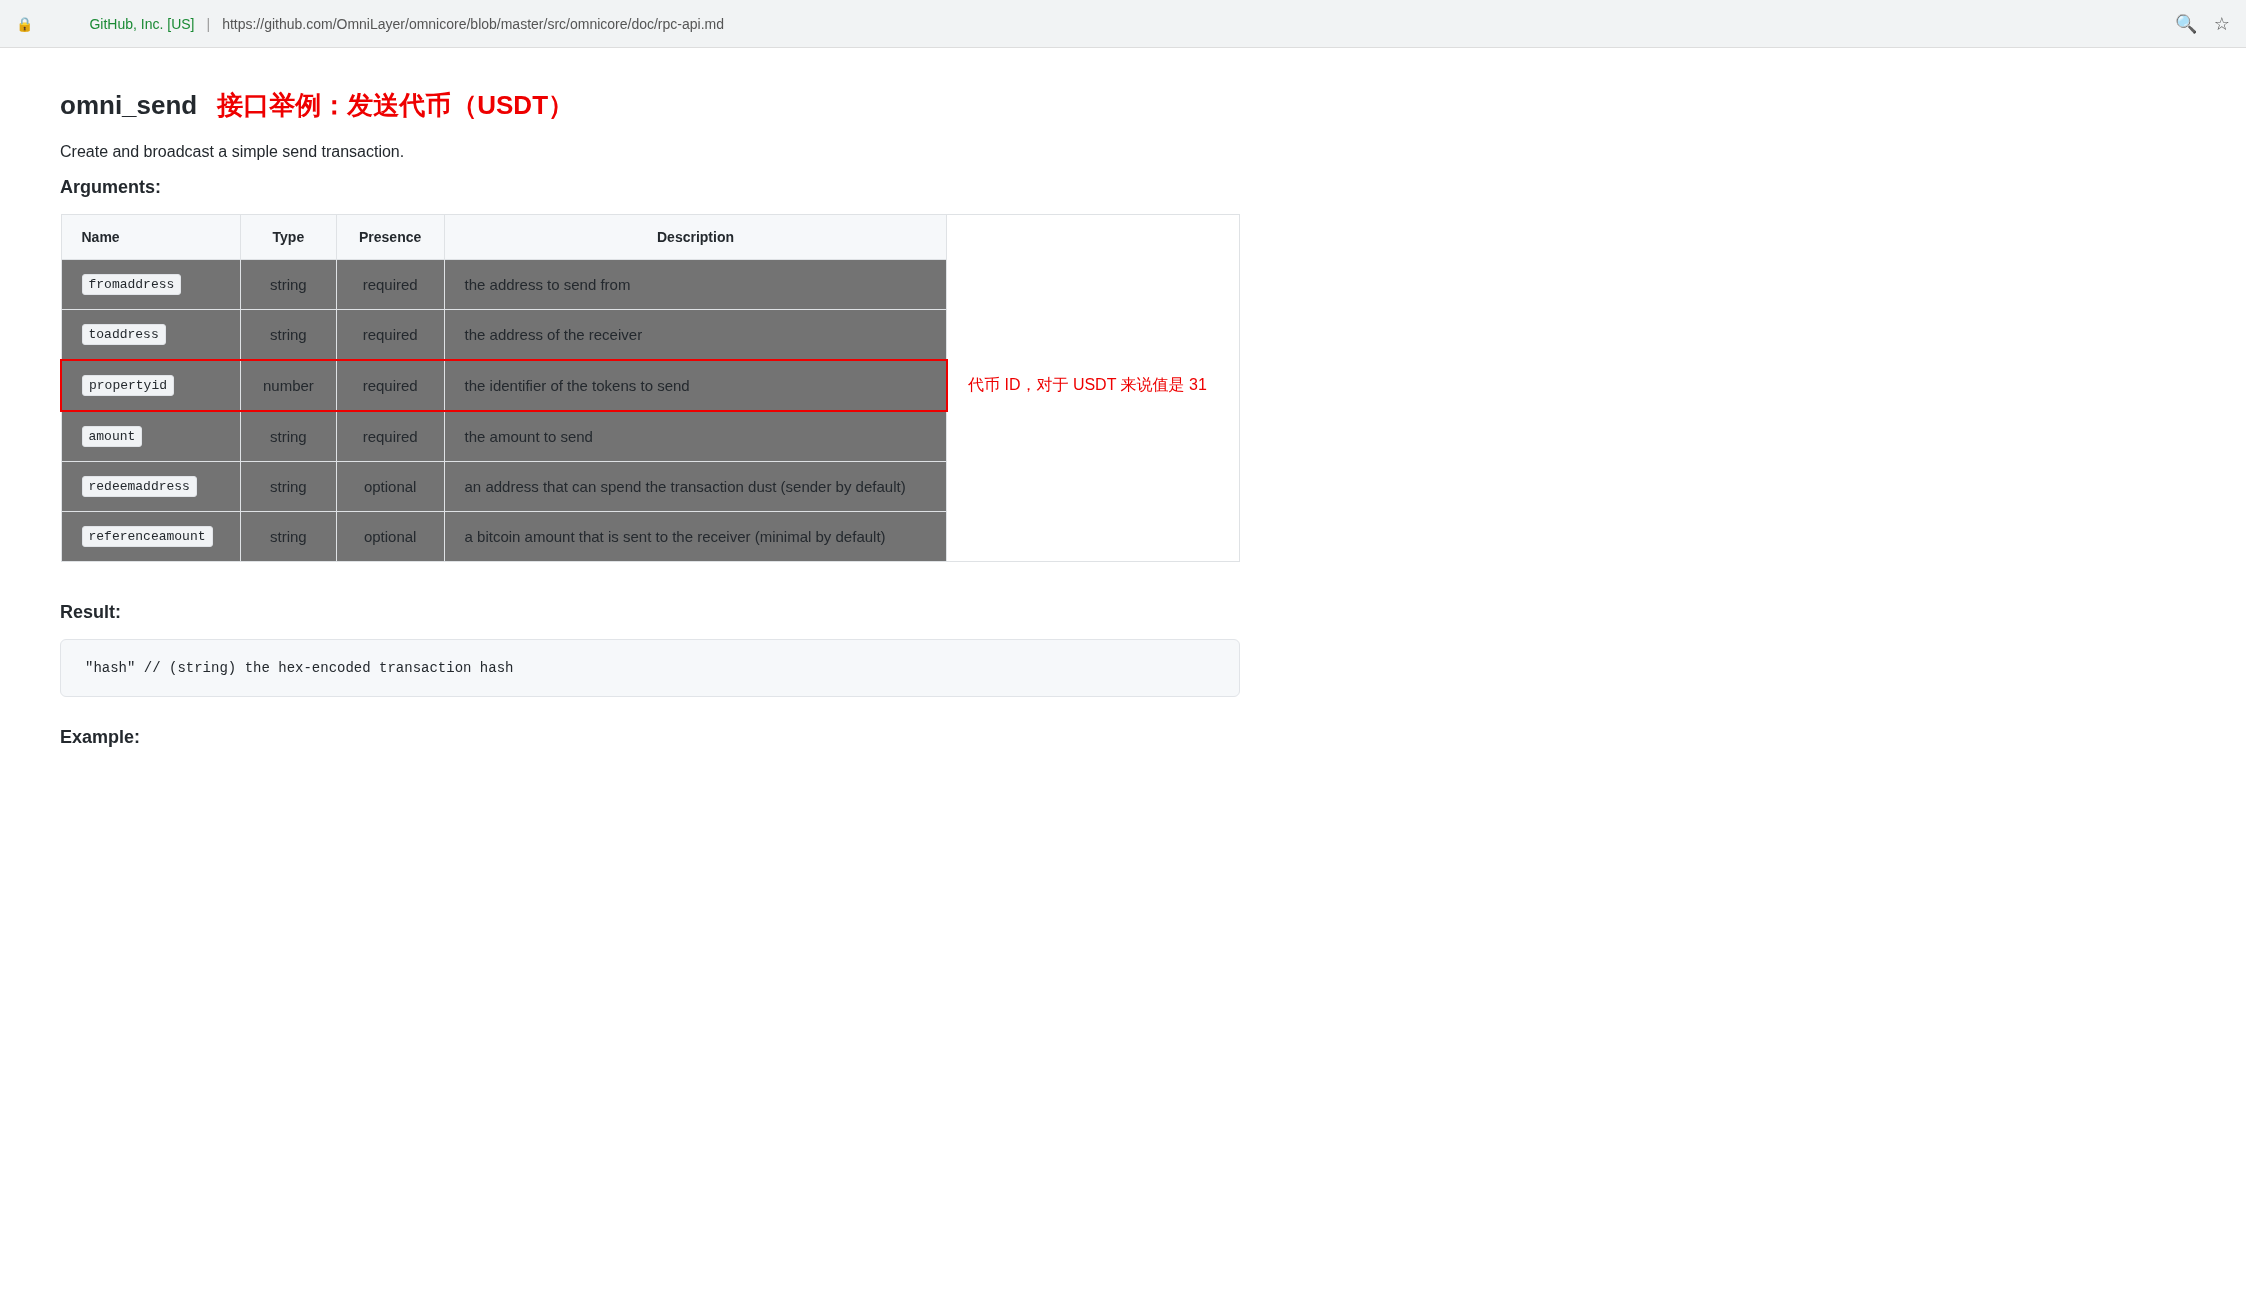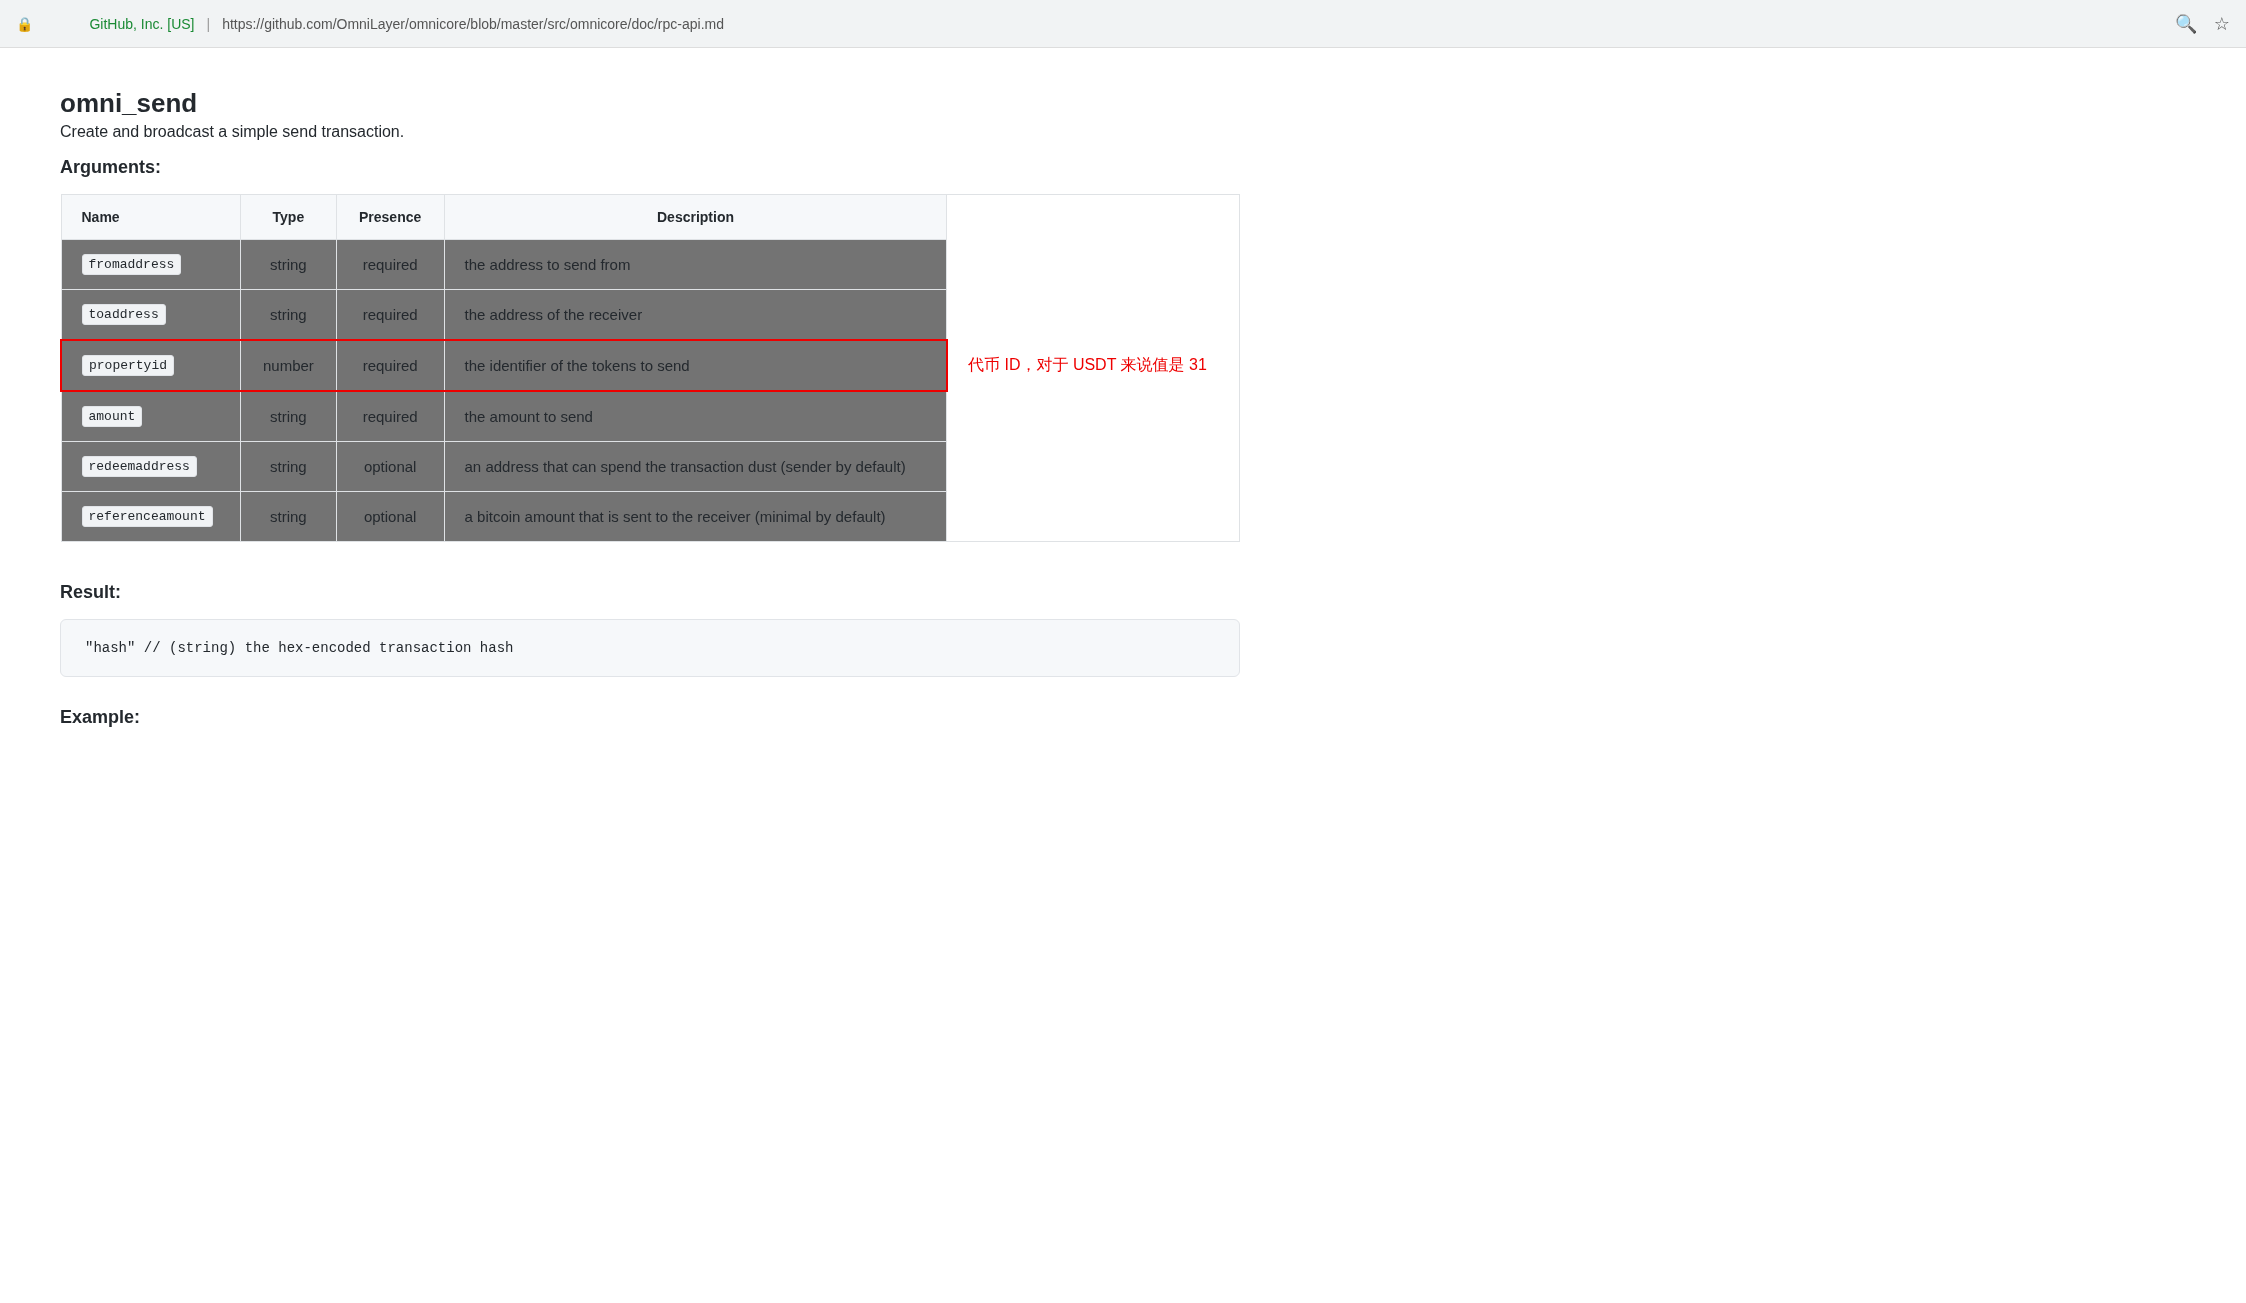--- a/index.html
+++ b/index.html
@@ -57,21 +57,21 @@
 
     .content {
       padding: 40px 60px;
       max-width: 1300px;
     }
 
     .page-title-row {
       display: flex;
       align-items: center;
       gap: 20px;
-      margin-bottom: 4px;
+      margin-bottom: 20px;
     }
 
     .page-title {
       font-size: 26px;
       font-weight: 700;
       color: #24292e;
     }
 
     .page-subtitle {
       font-size: 26px;
@@ -189,20 +189,21 @@
   <div class="icons">
     <span>🔍</span>
     <span>☆</span>
   </div>
 </div>
 
 <div class="content">
 
   <div class="page-title-row">
     <h1 class="page-title">omni_send</h1>
+    <span class="page-subtitle">接口举例：发送代币（USDT）</span>
   </div>
 
   <p class="description">Create and broadcast a simple send transaction.</p>
 
   <p class="section-label">Arguments:</p>
 
   <table class="args-table">
     <thead>
       <tr>
         <th>Name</th>

